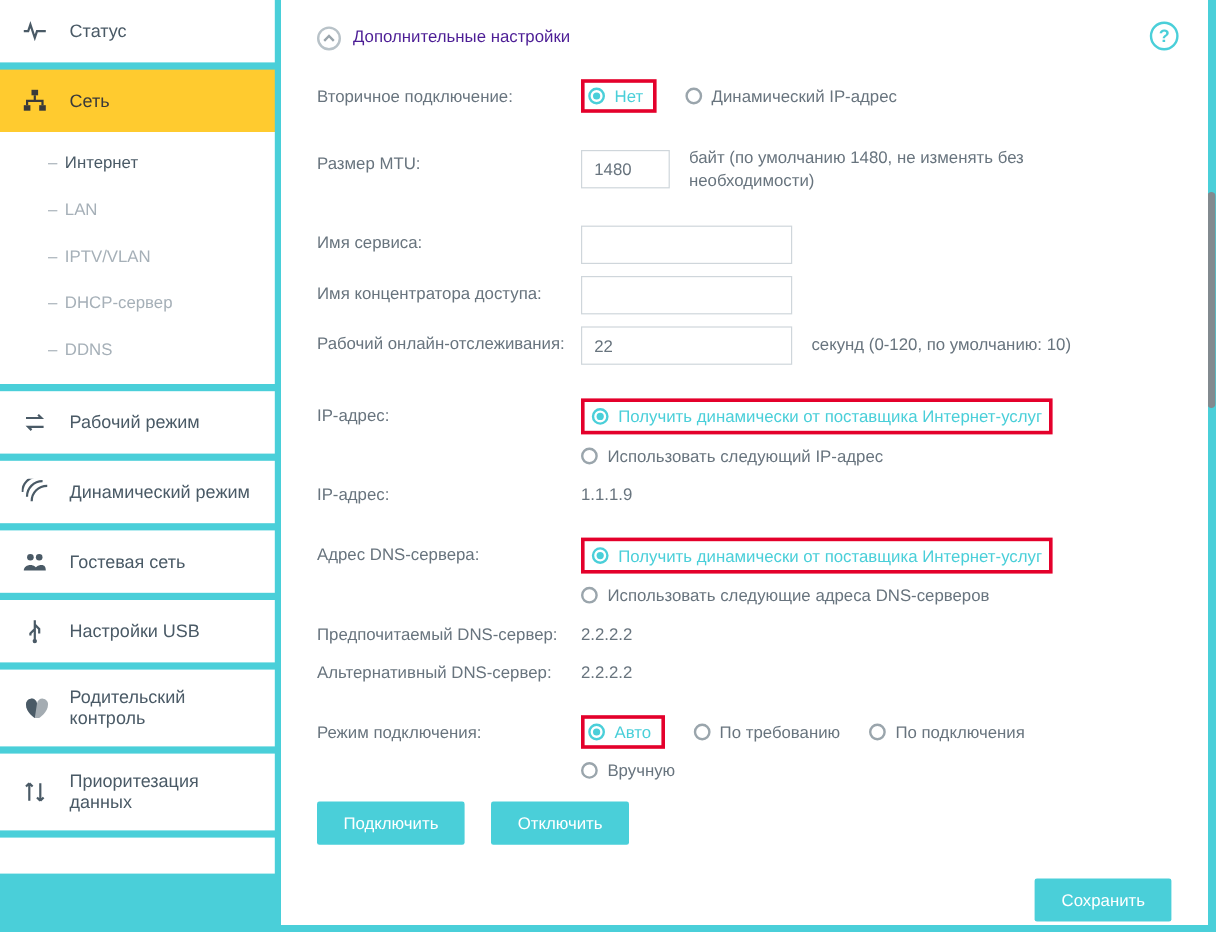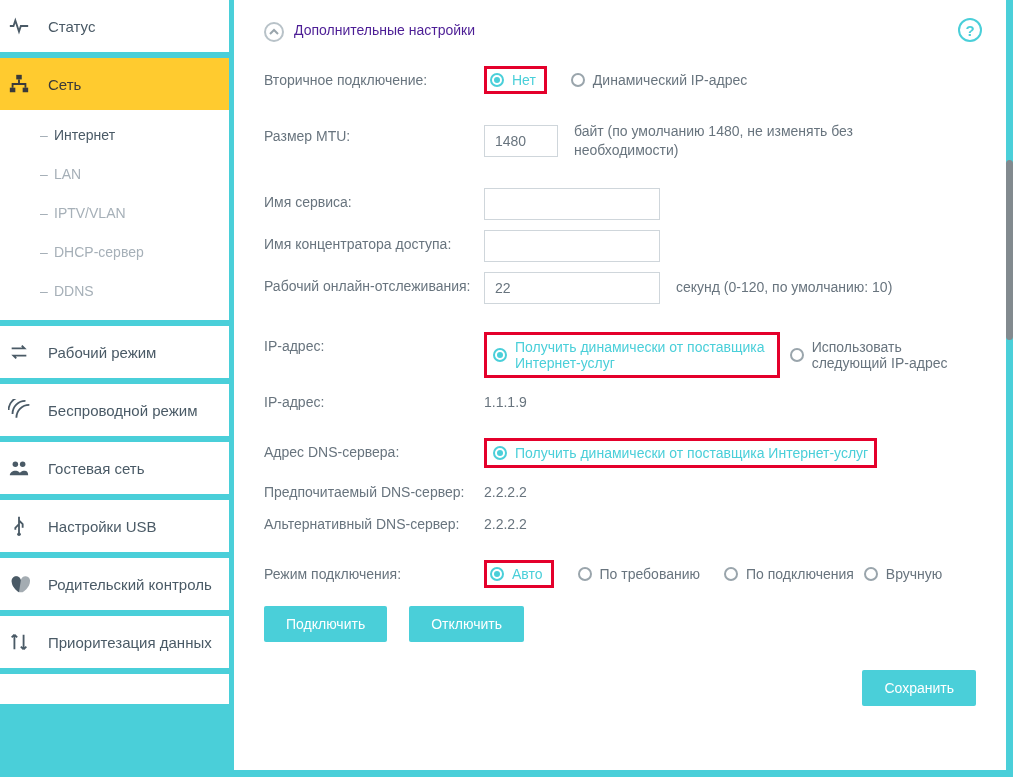--- a/index.html
+++ b/index.html
@@ -1,37 +1,37 @@
 <!DOCTYPE html>
 <html><head>
 <meta charset="utf-8">
 <style>
 *{box-sizing:border-box;margin:0;padding:0;font-family:"Segoe UI",Arial,sans-serif}
 body{background:#4acfd9;width:1013px;height:777px;overflow:hidden;position:relative}
 .layout{display:flex;height:100%}
 .sidebar{width:234px;background:#4acfd9;height:100%;overflow-y:auto;padding:0 5px 0 0}
-.nav-item{background:#fff;border-radius:0;margin-bottom:6px;padding:15px 8px;display:flex;align-items:center;gap:18px;cursor:pointer;color:#4a5a66;font-size:15px}
+.nav-item{background:#fff;border-radius:0;margin-bottom:6px;padding:15px 18px;display:flex;align-items:center;gap:18px;cursor:pointer;color:#4a5a66;font-size:15px}
 .nav-item.top{border-radius:0}
 .nav-item.active{background:#ffcb2f;color:#3a3a3a;font-weight:400}
 .nav-item .icon{width:22px;height:22px;display:flex;align-items:center;justify-content:center;flex-shrink:0}
 .nav-item svg{width:22px;height:22px;fill:#4a5a66}
 .nav-item.active svg{fill:#3a3a3a}
 .submenu{background:#fff;margin-top:-6px;margin-bottom:6px;padding:6px 0 10px}
 .sub-item{padding:10px 18px 10px 54px;color:#a6b0b8;font-size:14px;cursor:pointer;position:relative;line-height:1.35}
 .sub-item::before{content:"–";position:absolute;left:40px;color:#a6b0b8}
 .sub-item.sub-active{color:#4a5a66}
 .content{flex:1;background:#fff;margin:0 7px 7px 0;padding:22px 30px 22px 30px;position:relative;overflow-y:auto}
 .help-icon{position:absolute;top:18px;right:24px;width:24px;height:24px;border:2px solid #4acfd9;border-radius:50%;color:#4acfd9;display:flex;align-items:center;justify-content:center;font-weight:bold;font-size:15px;cursor:pointer}
 .adv{display:flex;align-items:flex-start;gap:10px;color:#4c1d95;font-size:14px;margin-bottom:24px}
 .adv-icon{width:20px;height:20px;border:2px solid #b8c2c8;border-radius:50%;display:flex;align-items:center;justify-content:center;cursor:pointer}
 .adv-icon svg{width:10px;height:10px;fill:#9aa5ac}
 .row{display:flex;align-items:flex-start;margin-bottom:10px;font-size:14px;color:#68747e}
 .row .label{width:220px;padding-top:6px;flex-shrink:0}
 .row .field{flex:1;display:flex;flex-wrap:wrap;align-items:center;gap:6px}
-.radio-group{display:flex;flex-direction:row;gap:10px}
+.radio-group{display:flex;flex-direction:column;gap:10px}
 .radio-line{display:flex;gap:24px;flex-wrap:wrap}
 .radio{display:flex;align-items:center;gap:8px;cursor:pointer;color:#68747e;font-size:14px}
 .radio .dot{width:14px;height:14px;border:2px solid #9aa5ac;border-radius:50%;display:flex;align-items:center;justify-content:center;flex-shrink:0}
 .radio.checked .dot{border-color:#4acfd9}
 .radio.checked .dot::after{content:"";width:6px;height:6px;background:#4acfd9;border-radius:50%}
 .radio.checked span.lbl{color:#4acfd9}
 .hl{border:3px solid #e4002b;padding:3px 8px 3px 3px;display:inline-flex}
 .hl-wrap{border:3px solid #e4002b;padding:4px 6px;display:inline-block}
 input.text{border:1px solid #cfd6db;padding:7px 10px;font-size:14px;color:#68747e;width:176px;outline:none}
 .hint{color:#68747e;font-size:14px;margin-left:10px;max-width:300px;line-height:1.35}
@@ -80,21 +80,21 @@
           </svg>
         </span>
       <span>Рабочий режим</span>
     </div>
     <div class="nav-item">
       <span class="icon">
           <svg viewBox="0 0 24 24">
             <path d="M4 10a14 14 0 0120 0M4 16a14 14 0 0120 0M4 4a14 14 0 0120 0" stroke="#4a5a66" stroke-width="2" fill="none" transform="rotate(-45 12 12)"></path>
           </svg>
         </span>
-      <span>Беспроводной режим</span>
+      <span>Динамический режим</span>
     </div>
     <div class="nav-item">
       <span class="icon">
           <svg viewBox="0 0 24 24">
             <circle cx="8" cy="8" r="3"></circle>
             <circle cx="16" cy="8" r="3"></circle>
             <path d="M2 20c0-3 3-5 6-5s6 2 6 5M12 20c0-3 3-5 6-5s4 2 4 5" fill="#4a5a66"></path>
           </svg>
         </span>
       <span>Гостевая сеть</span>
@@ -227,20 +227,24 @@
     <div class="row">
       <div class="label">Адрес DNS-сервера:</div>
       <div class="field">
         <div class="radio-group">
           <span class="hl-wrap">
             <label class="radio checked">
                 <span class="dot"></span>
                 <span class="lbl">Получить динамически от поставщика Интернет-услуг</span>
               </label>
           </span>
+          <label class="radio">
+              <span class="dot"></span>
+              <span class="lbl">Использовать следующие адреса DNS-серверов</span>
+            </label>
         </div>
       </div>
     </div>
 
     <div class="row">
       <div class="label">Предпочитаемый DNS-сервер:</div>
       <div class="field">
           <span class="static">2.2.2.2</span>
         </div>
     </div>

